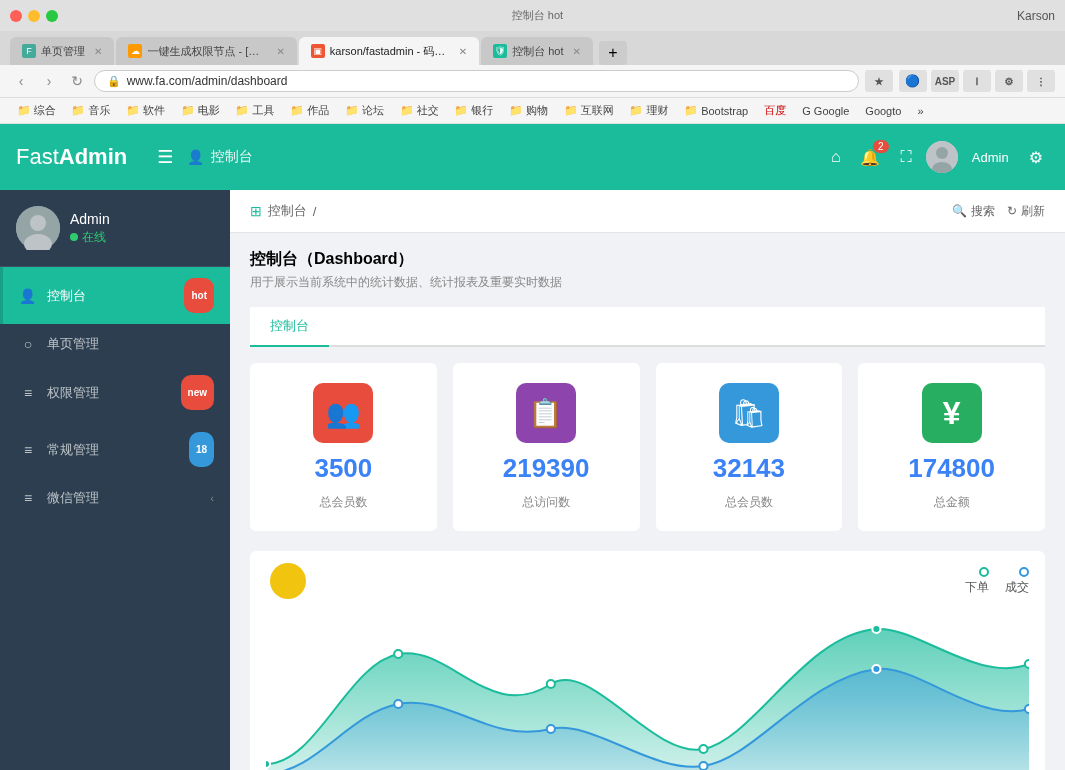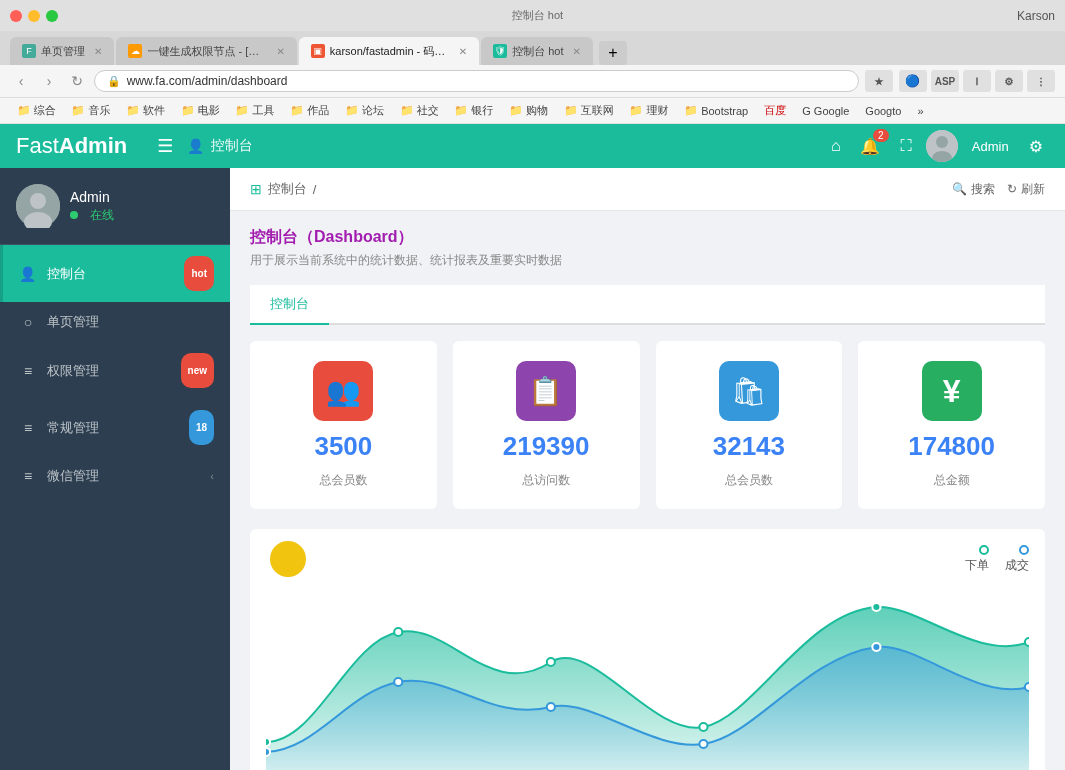--- a/index.html
+++ b/index.html
@@ -24,42 +24,42 @@
     .nav-actions { display: flex; gap: 4px; align-items: center; }
     .nav-action-btn { width: 28px; height: 22px; display: flex; align-items: center; justify-content: center; background: #e0e0e0; border-radius: 3px; font-size: 10px; color: #555; font-weight: bold; cursor: pointer; }
     .bookmarks-bar { background: #f5f5f5; padding: 3px 10px; display: flex; align-items: center; gap: 2px; border-bottom: 1px solid #e0e0e0; font-size: 11px; overflow: hidden; }
     .bookmark-item { padding: 2px 7px; color: #444; cursor: pointer; white-space: nowrap; display: flex; align-items: center; gap: 3px; border-radius: 3px; }
     .bookmark-folder { font-size: 11px; }
 
     
     .app-wrapper { display: flex; flex-direction: column; height: calc(770px - 34px - 34px - 27px - 26px); }
     
     
-    .app-header { background: #1abc9c; display: flex; align-items: center; padding: 0 16px; height: 44px; flex-shrink: 0; }
+    .app-header { background: #1abc9c; display: flex; align-items: center; padding: 0 16px; height: 66px; flex-shrink: 0; }
     .logo { color: white; font-size: 22px; font-weight: 300; margin-right: 20px; }
     .logo strong { font-weight: 700; }
     .header-toggle { color: white; font-size: 18px; cursor: pointer; padding: 0 10px; }
     .header-breadcrumb { color: rgba(255,255,255,0.9); font-size: 14px; display: flex; align-items: center; gap: 6px; margin-left: 4px; }
     .header-spacer { flex: 1; }
     .header-actions { display: flex; align-items: center; gap: 8px; }
     .header-icon-btn { color: white; font-size: 16px; cursor: pointer; padding: 6px; position: relative; display: flex; align-items: center; justify-content: center; }
     .badge { background: #e74c3c; color: white; border-radius: 10px; font-size: 10px; padding: 1px 5px; position: absolute; top: -2px; right: -2px; }
     .header-avatar { width: 32px; height: 32px; border-radius: 50%; background: #ccc; display: flex; align-items: center; justify-content: center; overflow: hidden; color: #888; font-size: 18px; }
     .header-username { color: white; font-size: 13px; padding: 0 6px; }
     .header-gear { color: white; font-size: 16px; cursor: pointer; padding: 6px; }
 
     
     .main-container { display: flex; flex: 1; overflow: hidden; }
 
     
     .sidebar { width: 230px; background: #2c3e50; flex-shrink: 0; display: flex; flex-direction: column; overflow-y: auto; }
     .sidebar-user { padding: 16px; display: flex; align-items: center; gap: 10px; border-bottom: 1px solid #3d5166; }
     .sidebar-avatar { width: 44px; height: 44px; border-radius: 50%; background: #95a5a6; display: flex; align-items: center; justify-content: center; font-size: 24px; color: #fff; flex-shrink: 0; }
     .sidebar-user-info .username { color: white; font-size: 14px; font-weight: 500; }
-    .sidebar-user-info .status { color: #2ecc71; font-size: 12px; display: flex; align-items: center; gap: 12px; margin-top: 2px; }
+    .sidebar-user-info .status { color: #2ecc71; font-size: 12px; display: flex; align-items: center; gap: 4px; margin-top: 2px; }
     .status-dot { width: 8px; height: 8px; border-radius: 50%; background: #2ecc71; display: inline-block; }
     .sidebar-shortcut { padding: 8px 12px; }
     .shortcut-wrapper { position: relative; }
     .shortcut-wrapper::after { content: "▾"; position: absolute; right: 10px; top: 50%; transform: translateY(-50%); color: #aaa; font-size: 11px; pointer-events: none; }
     .shortcut-wrapper select { width: 100%; background: #3d5166; border: none; color: #ccc; padding: 7px 10px; border-radius: 4px; font-size: 12px; cursor: pointer; appearance: none; outline: none; }
 
     .nav-item { padding: 11px 16px; display: flex; align-items: center; gap: 10px; color: #bdc3c7; cursor: pointer; transition: background 0.2s; position: relative; border-left: 3px solid transparent; }
     .nav-item.active { background: #1abc9c; color: white; border-left-color: #16a085; }
     .nav-item .nav-icon { font-size: 14px; width: 18px; text-align: center; flex-shrink: 0; }
     .nav-item .nav-label { font-size: 13px; flex: 1; }
@@ -72,21 +72,21 @@
     
     .content-area { flex: 1; overflow-y: auto; background: #f0f2f5; padding: 0; }
     .content-header { background: white; padding: 12px 20px; display: flex; align-items: center; justify-content: space-between; border-bottom: 1px solid #e5e5e5; }
     .breadcrumb { display: flex; align-items: center; gap: 6px; color: #666; font-size: 13px; }
     .breadcrumb-icon { color: #1abc9c; font-size: 14px; }
     .content-actions { display: flex; align-items: center; gap: 12px; }
     .content-action-btn { color: #666; font-size: 12px; cursor: pointer; display: flex; align-items: center; gap: 4px; }
 
     .content-body { padding: 16px 20px; }
     .page-title-section { margin-bottom: 16px; }
-    .page-title { font-size: 16px; font-weight: 600; color: #a21caf; margin-bottom: 4px; }
+    .page-title { font-size: 16px; font-weight: 600; color: #000000; margin-bottom: 4px; }
     .page-desc { font-size: 12px; color: #888; }
 
     
     .tabs { display: flex; border-bottom: 2px solid #ddd; margin-bottom: 16px; background: white; }
     .tab { padding: 10px 20px; font-size: 13px; color: #666; cursor: pointer; border-bottom: 2px solid transparent; margin-bottom: -2px; }
     .tab.active { color: #1abc9c; border-bottom-color: #1abc9c; font-weight: 500; }
 
     
     .stats-grid { display: grid; grid-template-columns: repeat(4, 1fr); gap: 16px; margin-bottom: 20px; }
     .stat-card { background: white; border-radius: 6px; padding: 20px 16px; display: flex; flex-direction: column; align-items: center; gap: 10px; }

